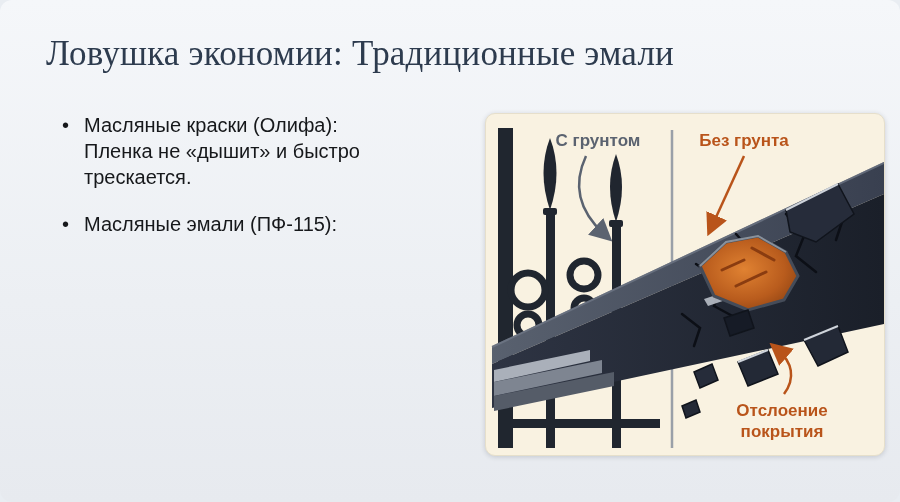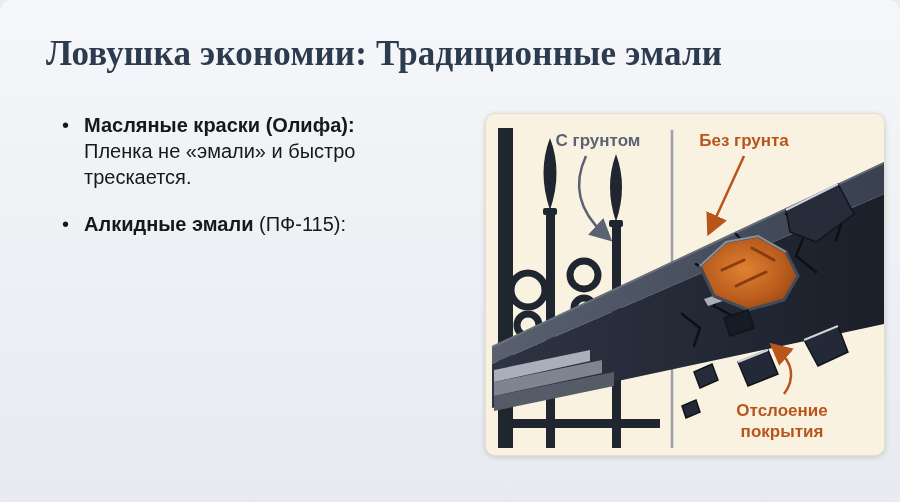--- a/index.html
+++ b/index.html
@@ -9,35 +9,35 @@
     background:#e9edf2;
   }
   .slide{
     position:relative;width:900px;height:502px;overflow:hidden;
     background:linear-gradient(180deg,#f5f7fa 0%,#eceff3 60%,#e7eaef 100%);
     border-radius:12px;
   }
   .title{
     position:absolute;left:46px;top:36px;
     font-family:"Liberation Serif","DejaVu Serif",serif;
-    font-weight:700;font-size:35px;line-height:1.05;
+    font-weight:400;font-size:35px;line-height:1.05;
     color:var(--title,#2d3b4e);
     white-space:nowrap;letter-spacing:.2px;
   }
   .bullets{
     position:absolute;left:62px;top:112px;width:398px;
     font-size:20px;line-height:1.3;color:#16181b;
   }
   .item{display:flex;gap:12px;margin-bottom:21px;}
   .dot{flex:0 0 10px;color:#16181b;font-size:20px;line-height:1.3;}
   .dot::before{content:"•";}
   .dot.orange{color:var(--accent,#b9541a);}
   .txt{flex:1;}
   .block{display:block;}
-  .lead{font-weight:700;}
+  .lead{font-weight:400;}
   .accent{color:var(--accent,#b9541a);font-weight:700;}
   .card{
     position:absolute;left:485px;top:113px;width:398px;height:341px;
     background:#f9f2e1;border-radius:10px;
     box-shadow:0 1px 5px rgba(30,40,60,.18);
     border:1px solid #e6dfcb;
     overflow:hidden;
   }
   .illus{display:block;}
   .svg-label{font-family:"Liberation Sans","DejaVu Sans",sans-serif;font-weight:700;font-size:17px;}
@@ -50,29 +50,29 @@
 <div class="slide">
 
   <div class="title">Ловушка экономии: Традиционные эмали</div>
 
   <div class="bullets">
 
     <div class="item">
       <span class="dot"></span>
       <div class="txt">
         <span class="block lead">Масляные краски (Олифа):</span>
-        <span class="block">Пленка не «эмали» и быстро трескается.</span>
+        <span class="block">Пленка не «дышит» и быстро трескается.</span>
       </div>
     </div>
 
     <div class="item">
       <span class="dot"></span>
       <div class="txt">
         <span class="block">
-          <b class="lead">Алкидные эмали</b><span> (ПФ-115):</span>
+          <b class="lead">Масляные эмали</b><span> (ПФ-115):</span>
         </span>
       </div>
     </div>
 
 
   </div>
 
   <div class="card">
     <svg class="illus" viewBox="0 0 398 341" width="398" height="341">
       <defs>

